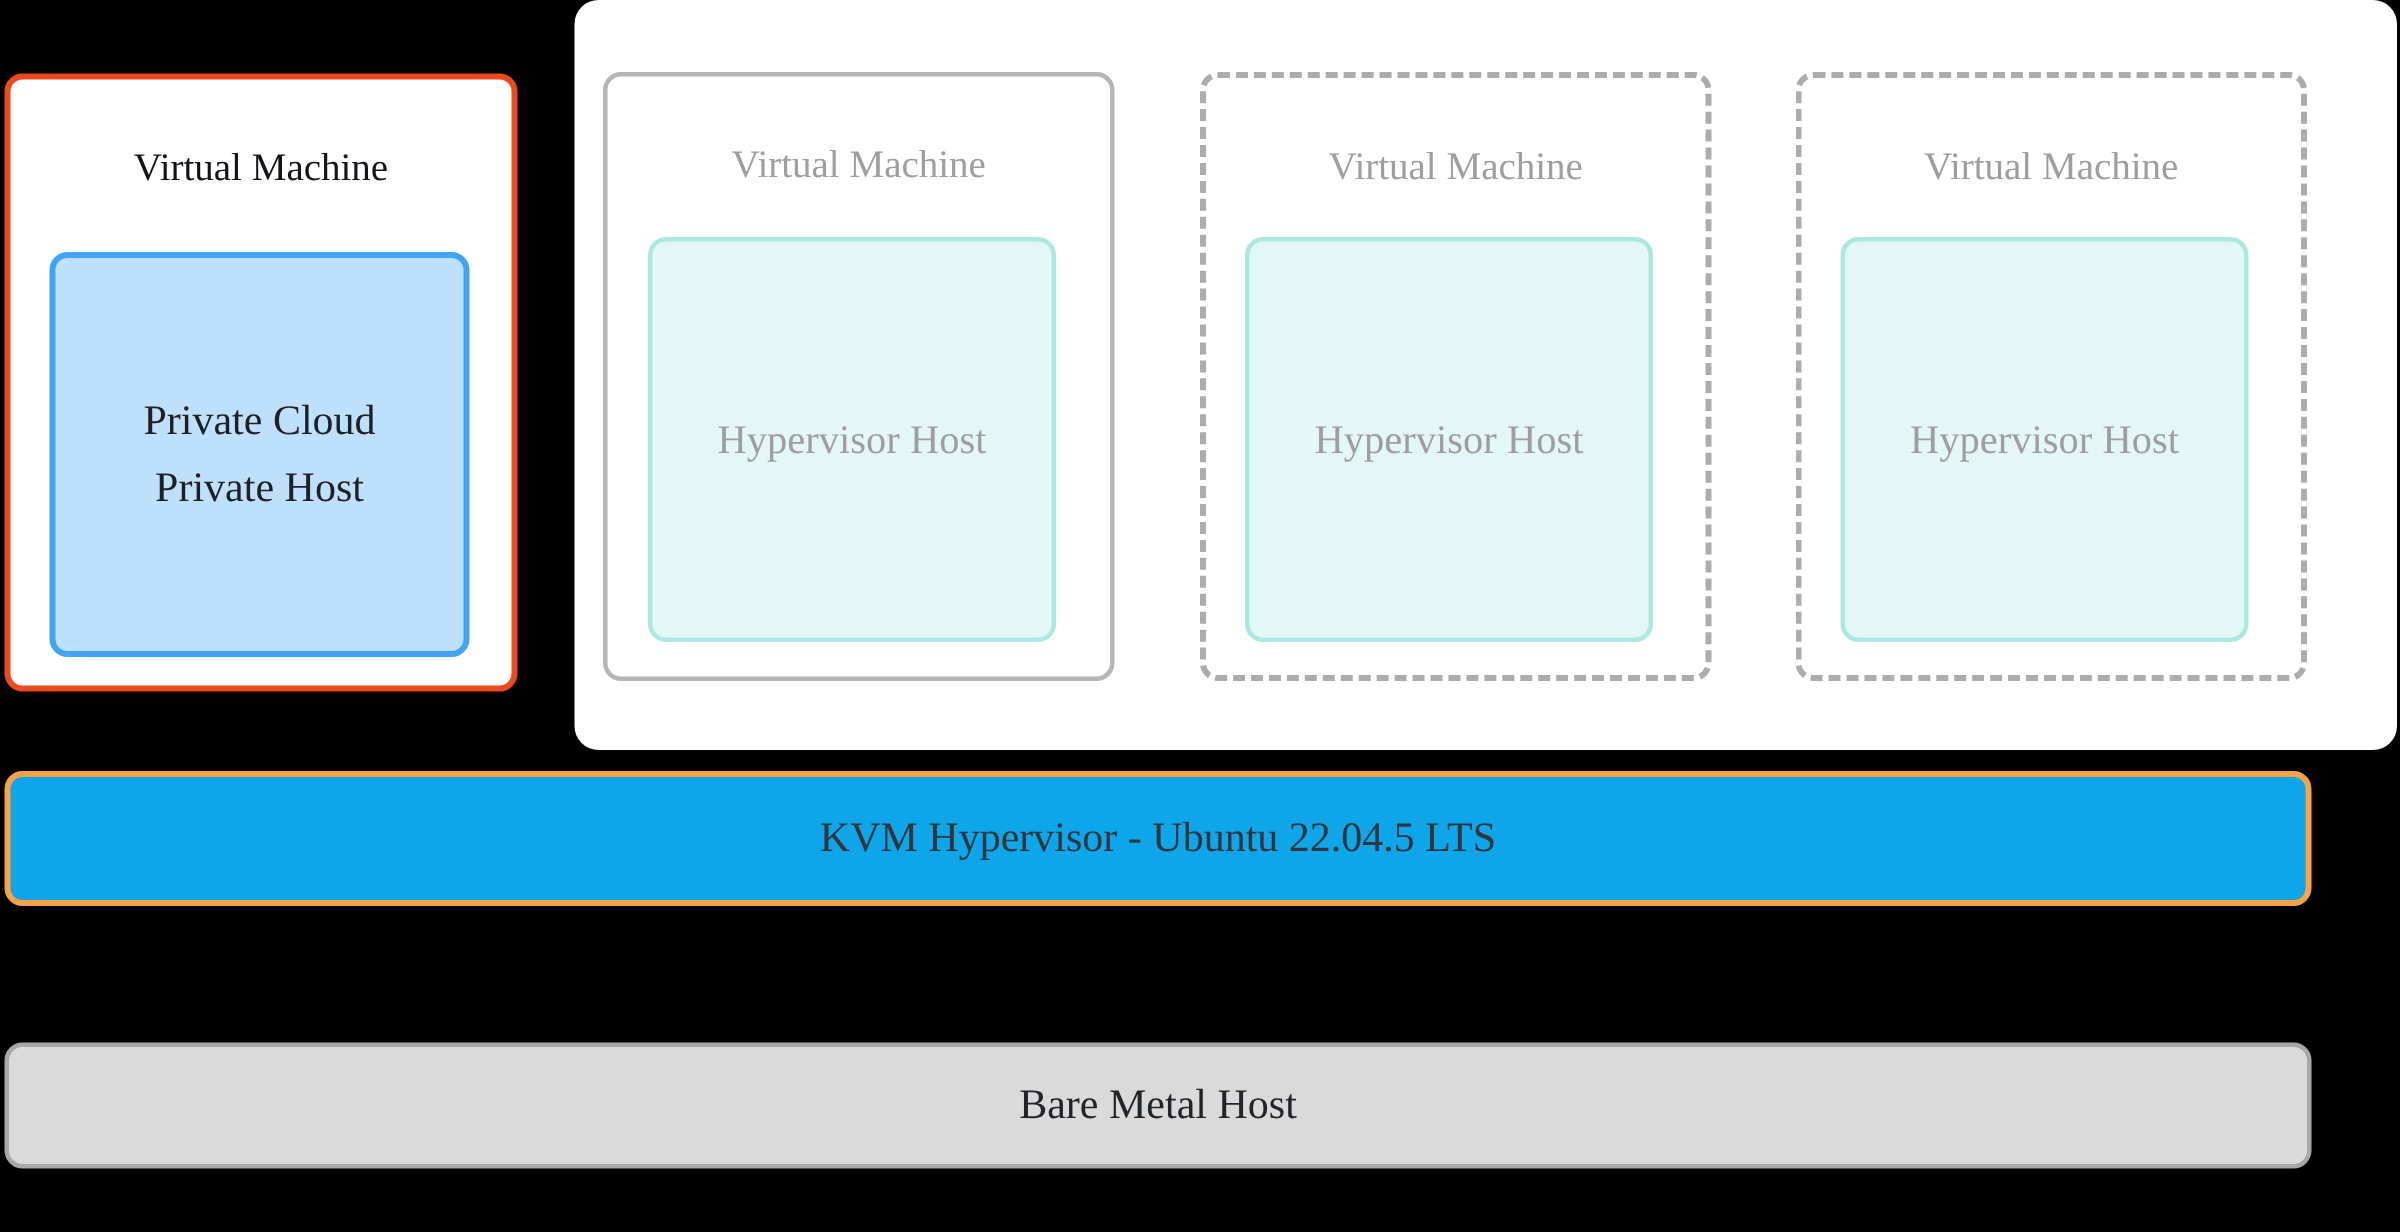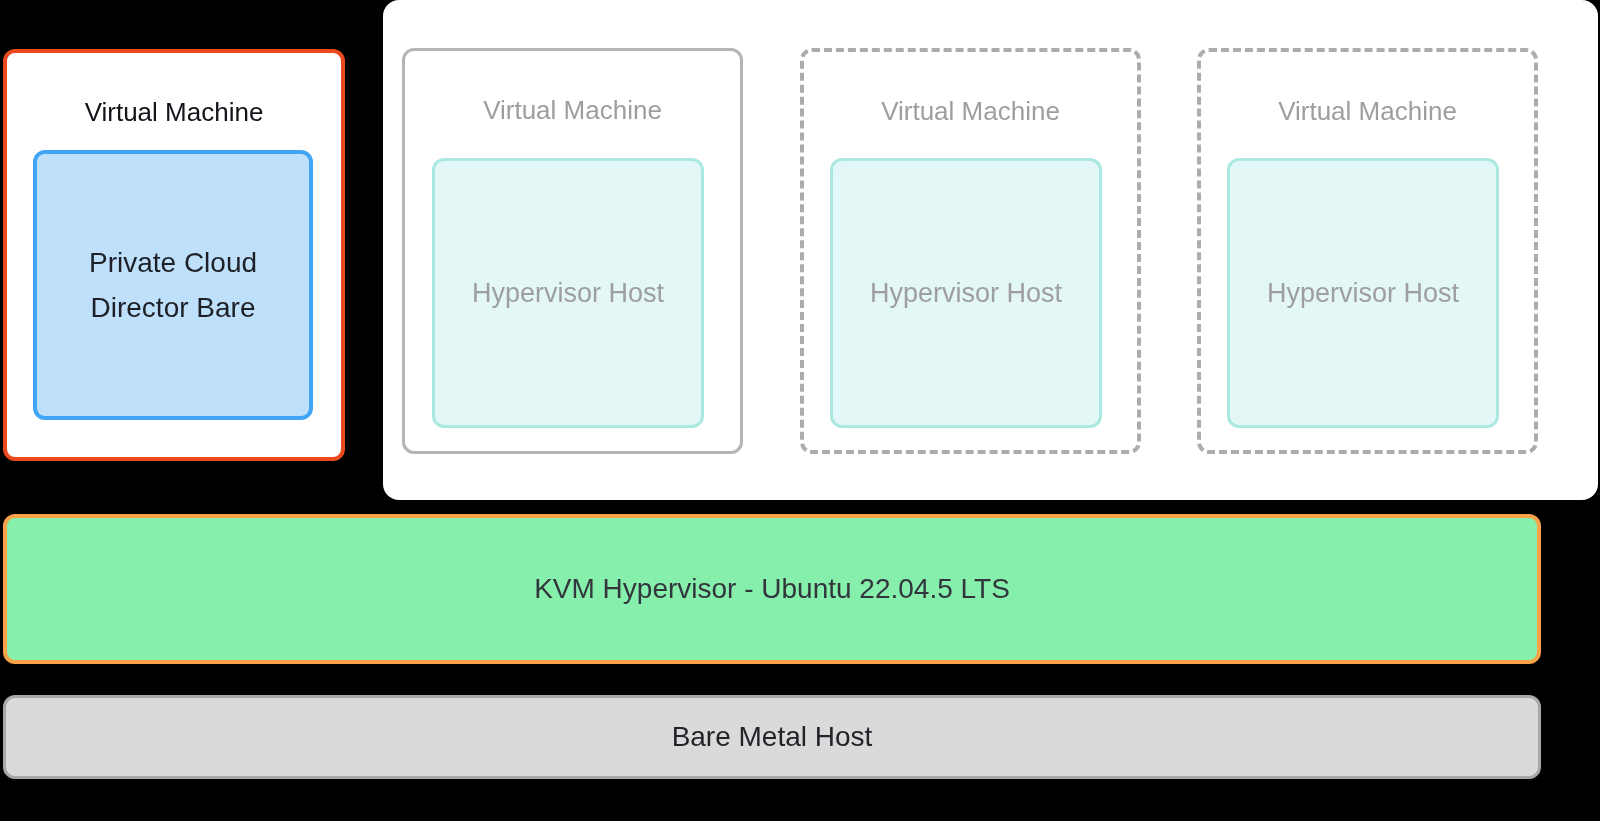--- a/index.html
+++ b/index.html
@@ -1,15 +1,15 @@
 <!DOCTYPE html>
 <html><head>
 <meta charset="utf-8">
 <style>
-  * { box-sizing: border-box; margin: 0; padding: 0; }
+  * { box-sizing: border-box; margin: 0; padding: 0; font-family: Liberation Serif, serif; }
   html, body { background: #000; }
   body {
     font-family: "Liberation Sans", "DejaVu Sans", sans-serif;
     -webkit-font-smoothing: antialiased;
   }
   .canvas {
     position: relative;
     width: 1600px;
     height: 821px;
     background: #000;
@@ -27,21 +27,21 @@
   }
   .mgmt-vm .card-title {
     position: absolute;
     left: 0; top: 44px; width: 100%;
     text-align: center;
     font-size: 26px;
     color: #111418;
   }
   .mgmt-host {
     position: absolute;
-    left: 26px; top: 97px;
+    left: 26px; top: 115px;
     width: 280px; height: 270px;
     background: #BFE0FB;
     border: 4px solid #41A4F5;
     border-radius: 12px;
     display: flex;
     flex-direction: column;
     align-items: center;
     justify-content: center;
     text-align: center;
     font-size: 28px;
@@ -96,22 +96,22 @@
   .layer-bar {
     position: absolute;
     left: 3px;
     width: 1538px;
     border-radius: 12px;
     display: flex;
     align-items: center;
     justify-content: center;
   }
   .kvm-bar {
-    top: 514px; height: 150px;
-    background: #86efac;
+    top: 514px; height: 90px;
+    background: #0ea5e9;
     border: 4px solid #FAA247;
     font-size: 28px;
     color: #32363C;
   }
   .metal-bar {
     top: 695px; height: 84px;
     background: #DADADA;
     border: 3px solid #A8A8A8;
     font-size: 28px;
     color: #212429;
@@ -119,21 +119,21 @@
 </style>
 </head>
 <body>
 
 <div class="canvas">
 
   <div class="mgmt-vm">
     <div class="card-title">Virtual Machine</div>
     <div class="mgmt-host">
       <div>Private Cloud</div>
-      <div>Director Bare</div>
+      <div>Private Host</div>
     </div>
   </div>
 
   <div class="vm-panel">
 
     <div class="vm-card pos-1">
       <div class="card-title">Virtual Machine</div>
       <div class="host-box">
         <span>Hypervisor Host</span>
       </div>

